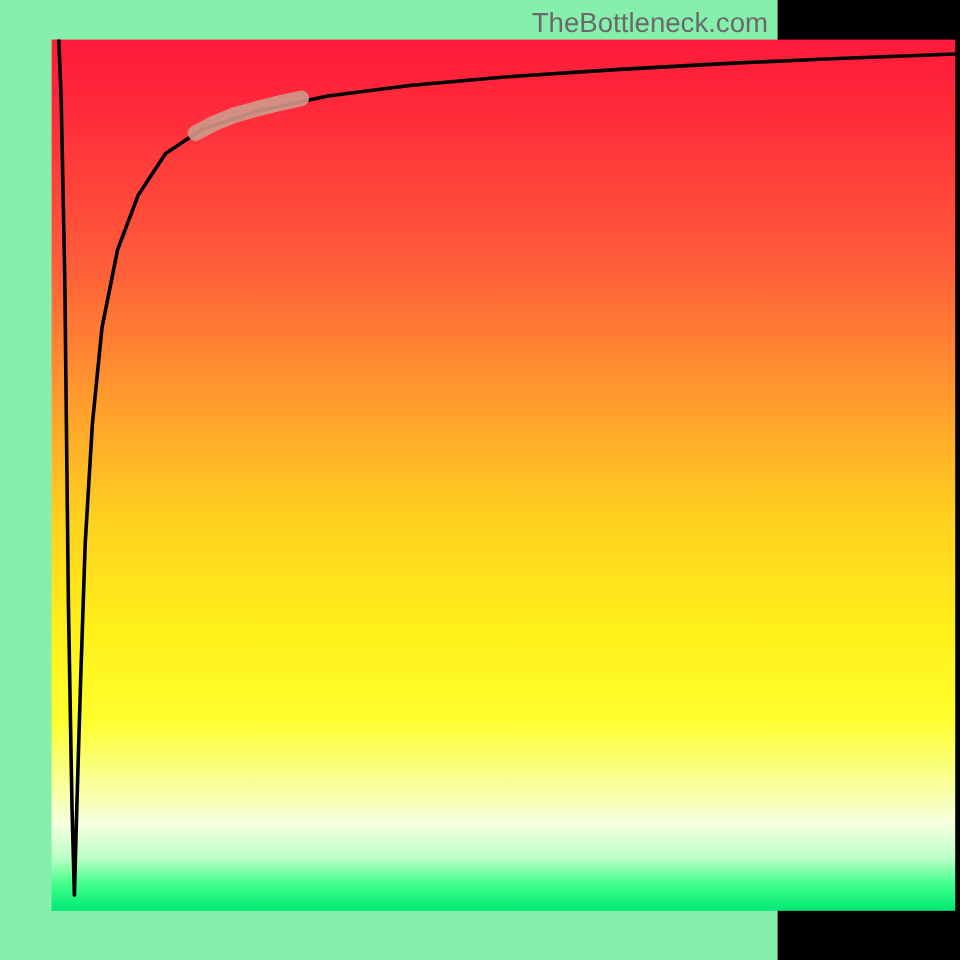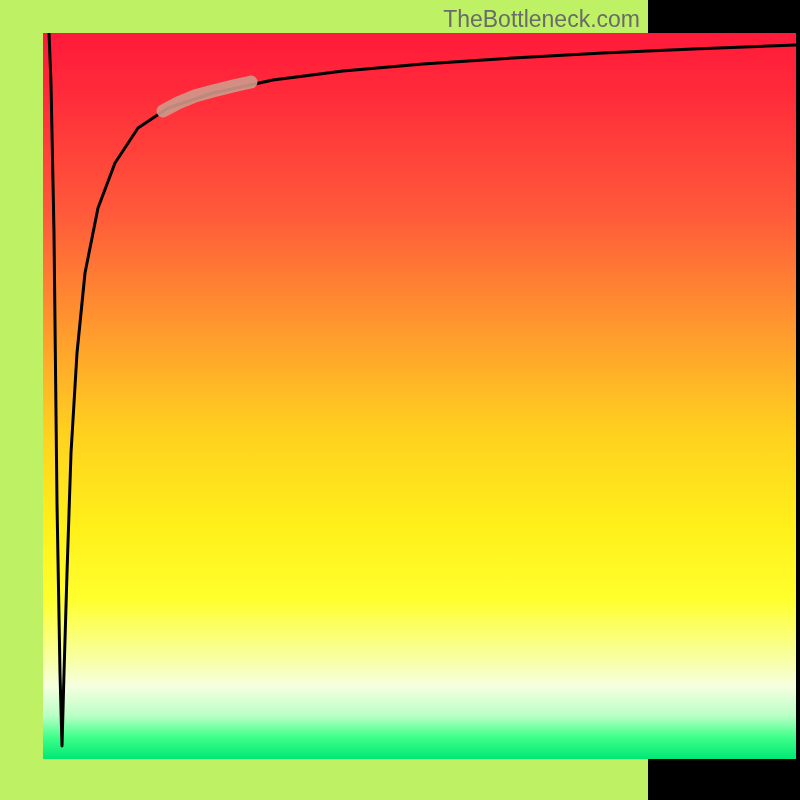--- a/index.html
+++ b/index.html
@@ -8,21 +8,21 @@
     width: 800px;
     height: 800px;
     background: #000;
     overflow: hidden;
     font-family: Arial, Helvetica, sans-serif;
   }
   .frame {
     position: relative;
     width: 648px;
     height: 800px;
-    background: #bef264;
+    background: #86efac;
   }
   .plot-area {
     position: absolute;
     left: 43px;
     top: 33px;
     width: 753px;
     height: 726px;
     background: linear-gradient(
       to bottom,
       #ff1a3a 0%,

